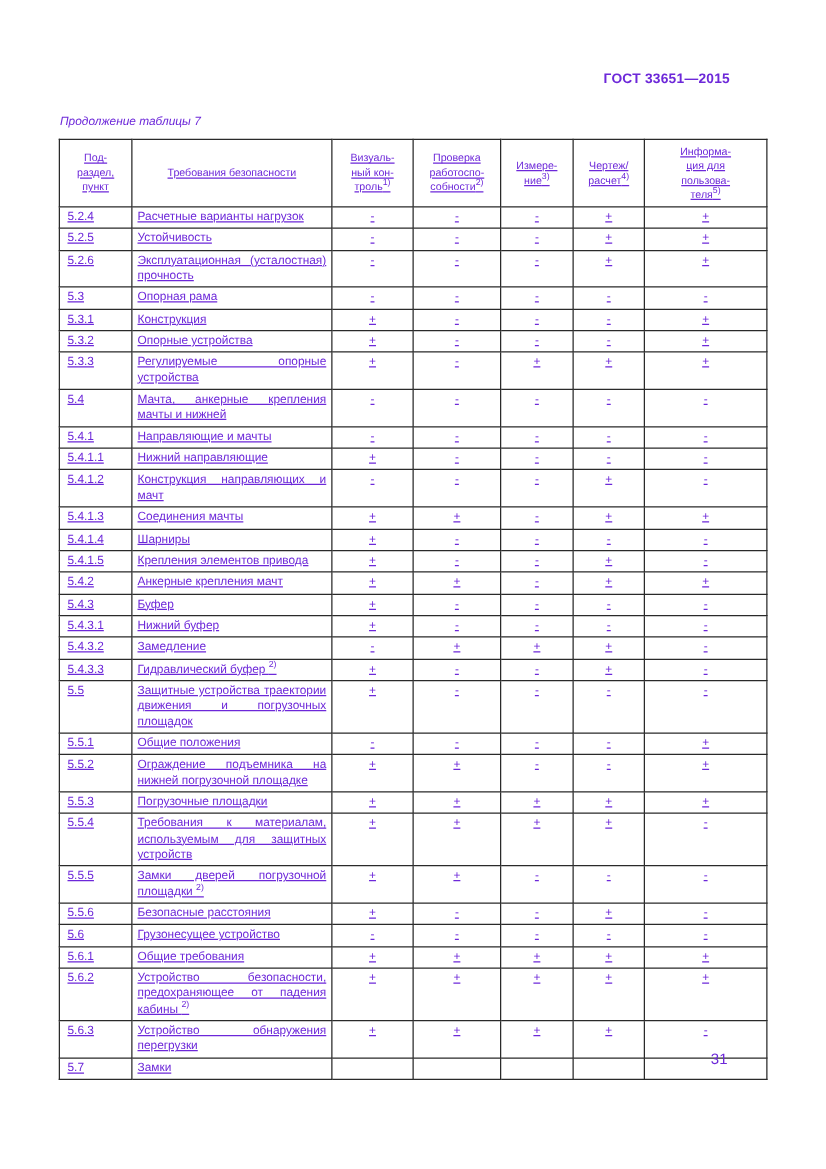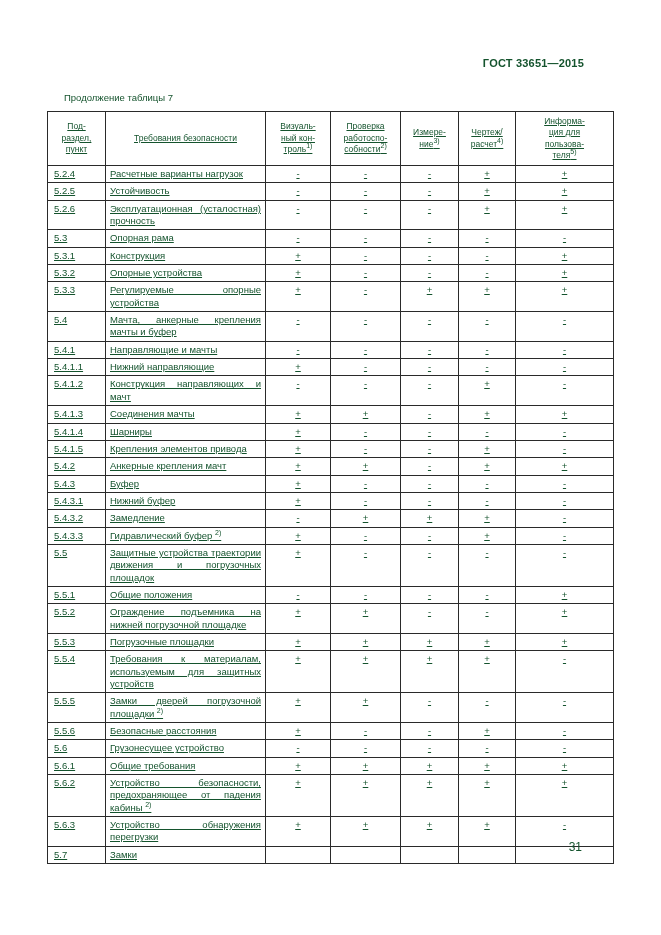--- a/index.html
+++ b/index.html
@@ -3,36 +3,37 @@
 <meta charset="utf-8">
 <style>
   * { margin: 0; padding: 0; box-sizing: border-box; }
   html, body { background: #ffffff; }
   .page {
     width: 661px;
     height: 935px;
     position: relative;
     background: #ffffff;
     font-family: "Liberation Sans", sans-serif;
-    color: #14532d;
+    color: #6d28d9;
     overflow: hidden;
   }
   .doc-header {
     position: absolute;
     top: 57px;
     right: 77px;
     font-size: 11px;
     font-weight: bold;
     letter-spacing: 0.2px;
   }
   .table-caption {
     position: absolute;
     top: 92px;
-    left: 64px;
+    left: 48px;
     font-size: 9.5px;
+    font-style: italic;
   }
   table.gost-table {
     position: absolute;
     top: 111px;
     left: 47px;
     width: 566px;
     border-collapse: collapse;
     table-layout: fixed;
     font-size: 9.5px;
     text-decoration: underline;
@@ -166,21 +167,21 @@
           <td class="clause">5.3.3</td>
           <td class="req">Регулируемые опорные устройства</td>
           <td class="mark">+</td>
           <td class="mark">-</td>
           <td class="mark">+</td>
           <td class="mark">+</td>
           <td class="mark">+</td>
         </tr>
         <tr>
           <td class="clause">5.4</td>
-          <td class="req">Мачта, анкерные крепления мачты и буфер</td>
+          <td class="req">Мачта, анкерные крепления мачты и нижней</td>
           <td class="mark">-</td>
           <td class="mark">-</td>
           <td class="mark">-</td>
           <td class="mark">-</td>
           <td class="mark">-</td>
         </tr>
         <tr>
           <td class="clause">5.4.1</td>
           <td class="req">Направляющие и мачты</td>
           <td class="mark">-</td>

